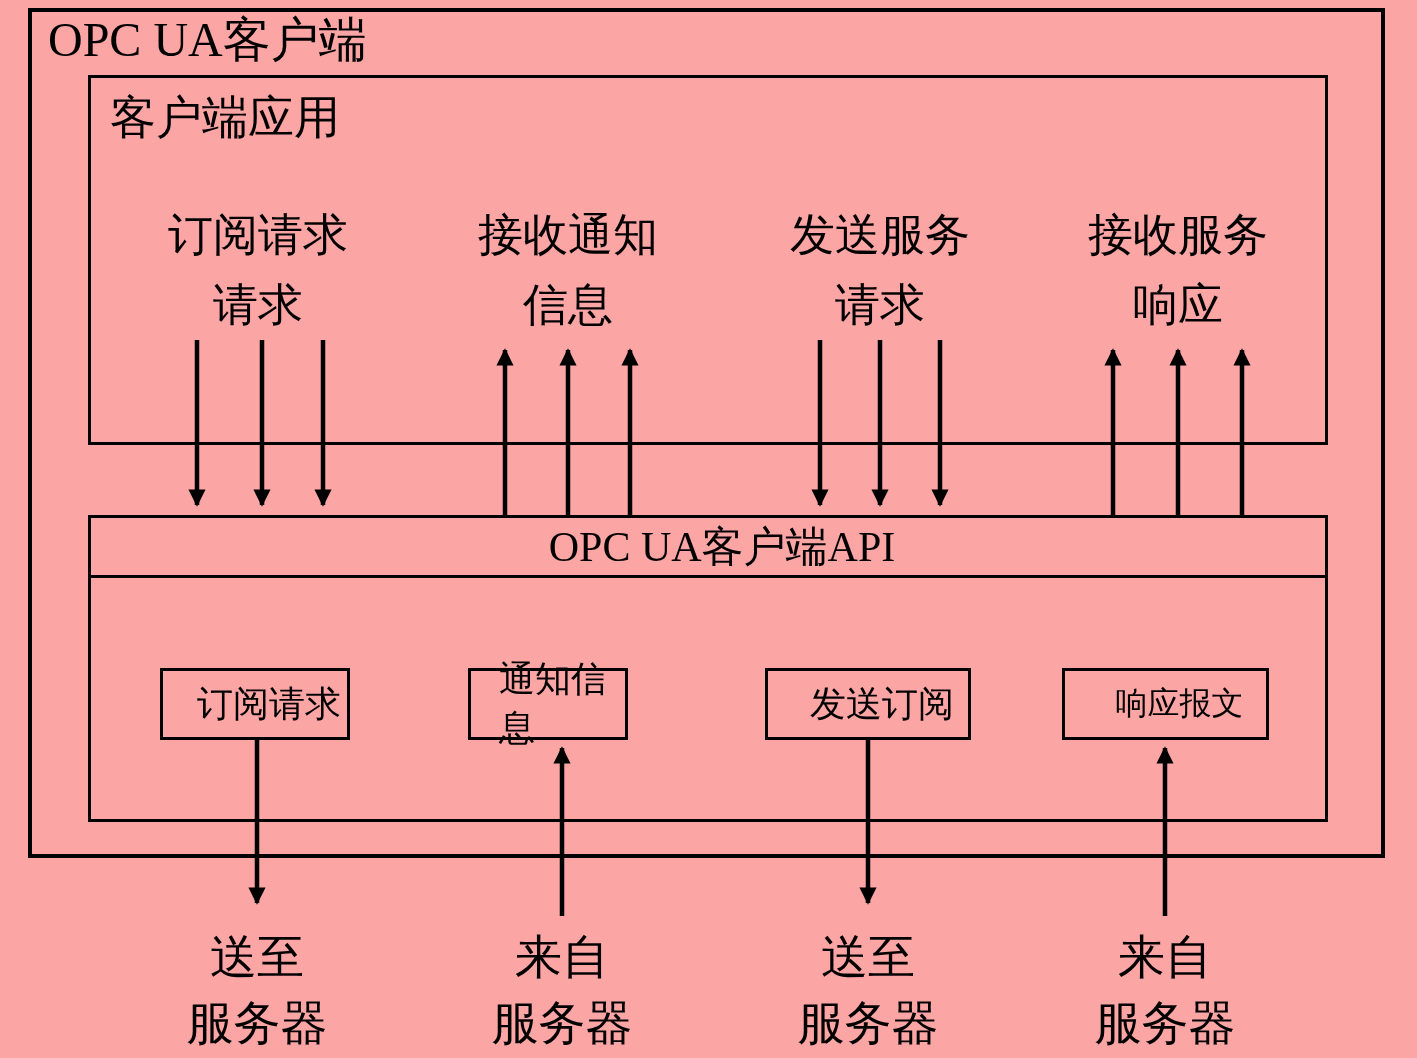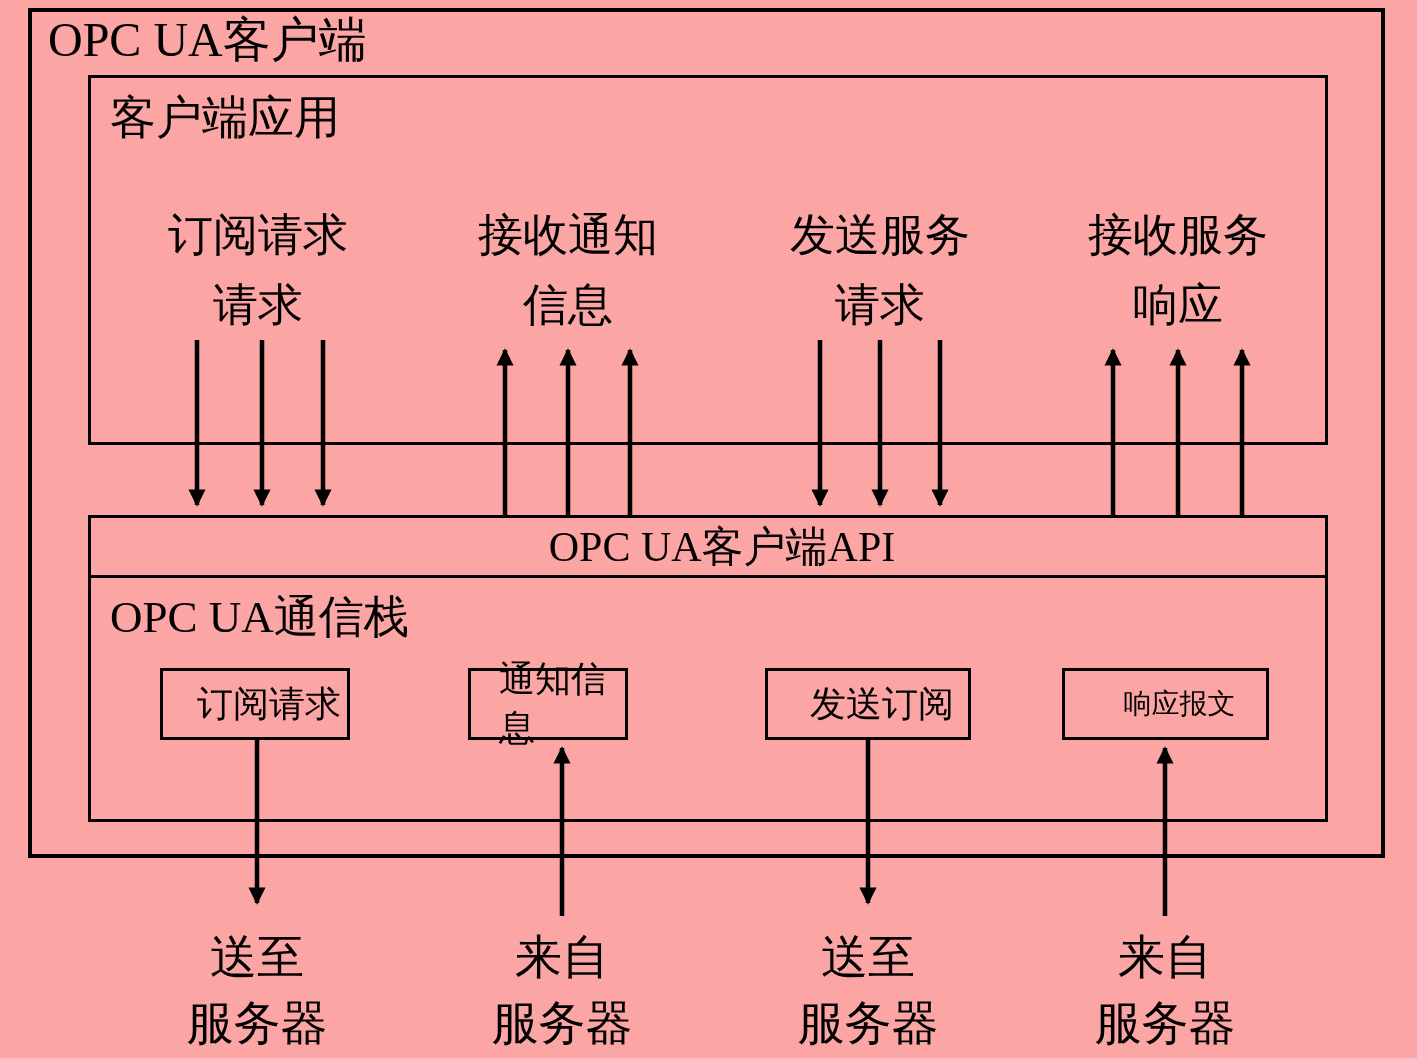--- a/index.html
+++ b/index.html
@@ -69,33 +69,32 @@
   <div class="two-line" style="left:1018px; top:200px; width:320px; font-size:45px;">
     <div class="line">接收服务</div>
     <div class="line">响应</div>
   </div>
 
   <div class="box b3 flex-center" style="left:88px; top:515px; width:1240px; height:63px;">
     <span style="font-size:42px;">OPC UA客户端API</span>
   </div>
 
   <div class="box b3" style="left:88px; top:578px; width:1240px; height:244px; border-top:none;"></div>
-  <div class="title" style="left:110px; top:592px; font-size:45px;">OPC UA通信栈</div>
 
   <div class="box b3 flex-center" style="left:160px; top:668px; width:190px; height:72px;">
     <span style="font-size:36px;">订阅请求</span>
   </div>
   <div class="box b3 flex-center" style="left:468px; top:668px; width:160px; height:72px;">
     <span style="font-size:36px;">通知信息</span>
   </div>
   <div class="box b3 flex-center" style="left:765px; top:668px; width:206px; height:72px;">
     <span style="font-size:36px;">发送订阅</span>
   </div>
   <div class="box b3 flex-center" style="left:1062px; top:668px; width:207px; height:72px;">
-    <span style="font-size:28px;">响应报文</span>
+    <span style="font-size:32px;">响应报文</span>
   </div>
 
   <div class="two-line bottom-label" style="left:107px; top:924px; width:300px; font-size:47px;">
     <div class="line">送至</div>
     <div class="line">服务器</div>
   </div>
   <div class="two-line bottom-label" style="left:412px; top:924px; width:300px; font-size:47px;">
     <div class="line">来自</div>
     <div class="line">服务器</div>
   </div>

